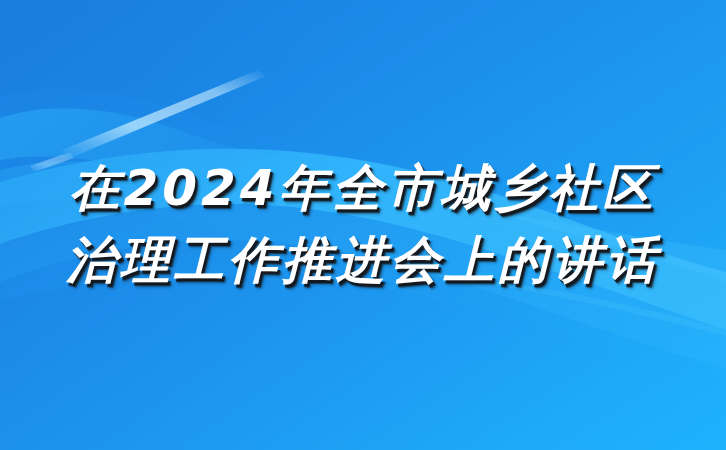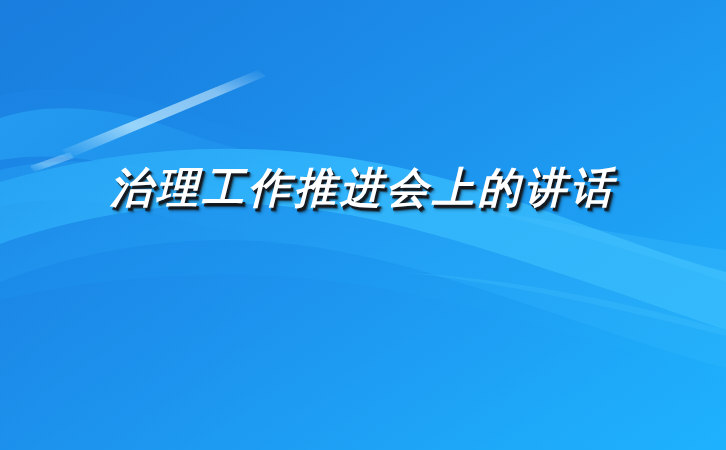--- a/index.html
+++ b/index.html
@@ -51,21 +51,21 @@
        4px 5px 3px rgba(10,12,16,0.30);
   }
 
   #title-line-1 {
     font-size: 50px;
     line-height: 72px;
     letter-spacing: 4px;
   }
 
   #title-line-2 {
-    font-size: 42px;
+    font-size: 50px;
     line-height: 72px;
     letter-spacing: 4px;
   }
 </style>
 </head>
 <body>
 
 <div id="banner">
 
   <svg class="wave-layer" viewBox="0 0 726 450" preserveAspectRatio="none" xmlns="http://www.w3.org/2000/svg">
@@ -129,16 +129,17 @@
     <path d="M0,244 C80,216 180,198 280,206 C380,214 470,244 580,280 C640,300 690,318 726,330 L726,368 C680,356 620,336 556,314 C450,278 366,250 272,242 C172,234 78,252 0,282 Z" fill="url(#gradBandB)" opacity="0.6"></path>
 
     <path d="M726,250 C650,240 560,222 470,208 C560,228 650,256 726,282 Z" fill="#4ac9ff" opacity="0.25"></path>
 
     <path d="M0,300 C120,272 250,266 380,288 C500,308 610,348 726,380 L726,450 L0,450 Z" fill="url(#gradBottomShade)"></path>
 
     <path d="M726,336 C630,312 520,284 400,272 C530,280 640,306 726,330 Z" fill="#5ad0ff" opacity="0.18"></path>
   </svg>
 
   <div id="title-block">
+    <span class="title-line" id="title-line-1">在2024年全市城乡社区</span>
     <span class="title-line" id="title-line-2">治理工作推进会上的讲话</span>
   </div>
 
 </div>
 
 </body></html>

